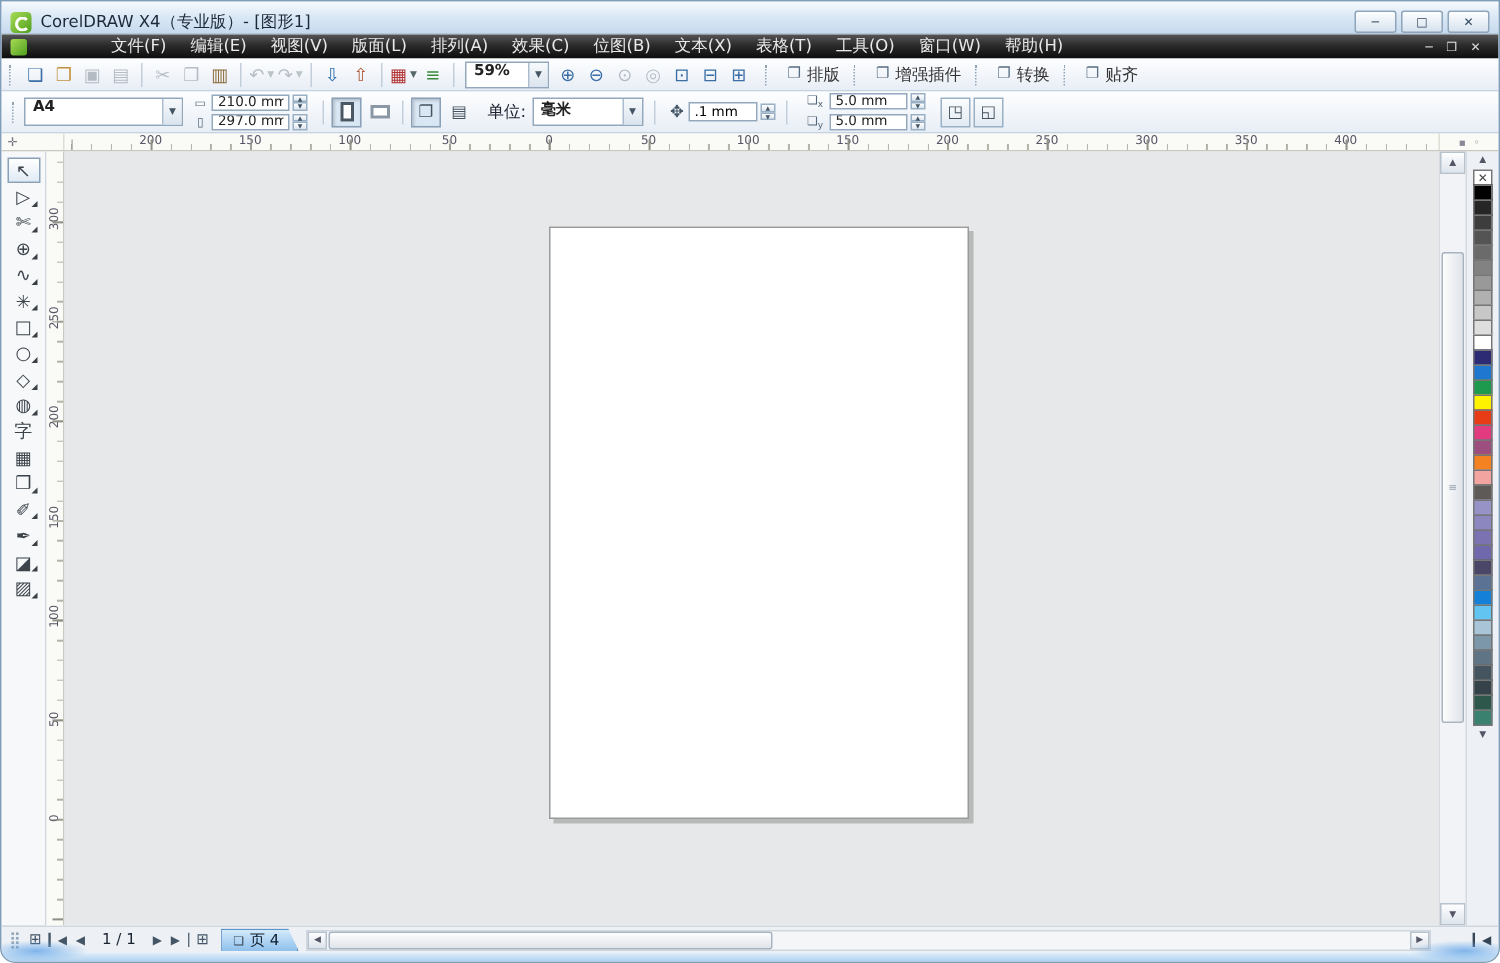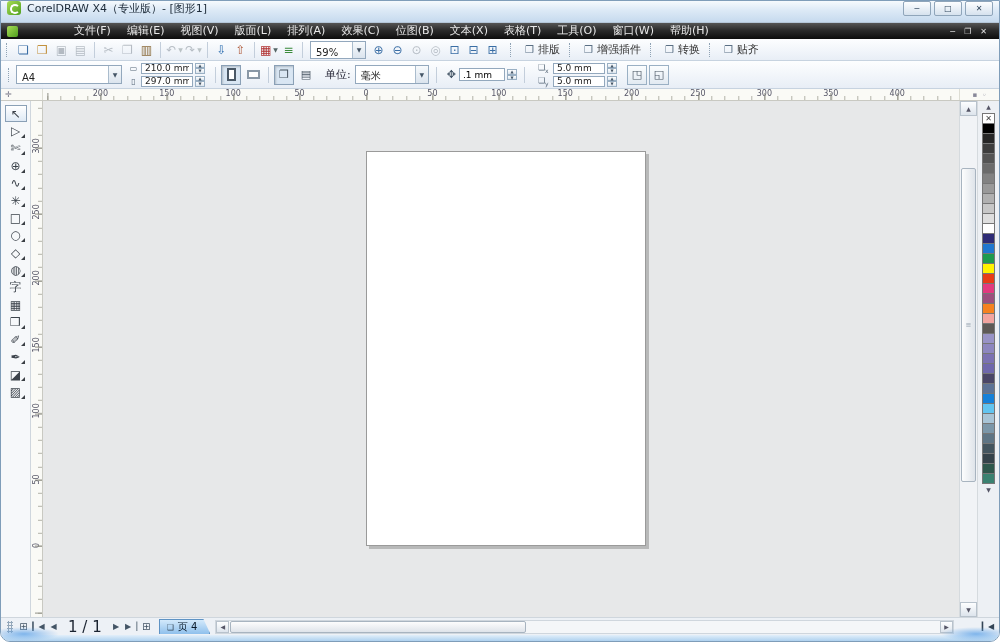--- a/index.html
+++ b/index.html
@@ -3,21 +3,21 @@
 <meta charset="utf-8">
 <style>
   * { box-sizing: border-box; margin: 0; padding: 0; }
   html,body { width:1000px; height:642px; font-family:"DejaVu Sans","Liberation Sans",sans-serif; background:#fff; }
   .window { position:relative; width:1000px; height:642px; border:1px solid #7f9db9;
             border-radius:0 0 10px 10px; overflow:hidden; background:#eef3f8;
             display:flex; flex-direction:column; }
 
   
   .titlebar { height:22px; flex:0 0 22px; background:linear-gradient(#f6fafd,#dcE9f6 45%,#c6daee);
-              display:flex; align-items:flex-start; padding:0 6px; gap:6px; border-bottom:1px solid #b4c6d8; }
+              display:flex; align-items:flex-end; padding:0 6px; gap:6px; border-bottom:1px solid #b4c6d8; }
   .app-icon { width:14px; height:14px; border-radius:3px; position:relative;
               background:linear-gradient(135deg,#a8dc55,#4f9f1f); flex:0 0 14px; }
   .app-icon::after { content:""; position:absolute; left:3px; top:3px; width:6px; height:6px;
               border:2px solid #fff; border-right-color:transparent; border-radius:50%; }
   .title-text { font-size:11px; color:#1c2a38; }
   .win-controls { margin-left:auto; display:flex; gap:3px; }
   .wbtn { width:28px; height:15px; border:1px solid #8fa5ba; border-radius:2px;
           background:linear-gradient(#fdfeff,#d6e2ee); font-size:8px; line-height:13px;
           text-align:center; color:#30465c; }
 
@@ -30,21 +30,21 @@
 
   
   .toolbar { height:22px; flex:0 0 22px; background:linear-gradient(#fdfeff,#e8eef6);
              border-bottom:1px solid #c7d3e0; display:flex; align-items:center; padding:0 3px; }
   .grip { width:4px; height:14px; border-left:1px dotted #8fa3b5; margin:0 4px 0 2px; }
   .tbtn { height:18px; min-width:19px; display:flex; align-items:center; justify-content:center;
           font-size:12px; color:#44515e; padding:0 1px; }
   .tbtn.dis { opacity:.35; }
   .tbtn .dd { font-size:6px; margin-left:2px; color:#566; }
   .tsep { width:1px; height:16px; background:#c3cedb; margin:0 4px; flex:0 0 1px; }
-  .combo { display:flex; align-items:flex-end; height:18px; background:#fff; border:1px solid #93a8bd; }
+  .combo { display:flex; align-items:flex-start; height:18px; background:#fff; border:1px solid #93a8bd;font-weight:bold; }
   .combo .val { font-size:10px; padding:0 5px; color:#222; }
   .combo .arrow { width:13px; height:100%; background:linear-gradient(#f7fafc,#dbe4ee);
                   border-left:1px solid #aabccd; font-size:6px; color:#456;
                   display:flex; align-items:center; justify-content:center; }
   .lbtn { display:flex; align-items:center; gap:4px; font-size:11px; color:#333; padding:0 7px; height:18px; white-space:nowrap; }
   .lbtn .licon { font-size:10px; color:#5a6f84; }
 
   
   .propbar { height:28px; flex:0 0 28px; background:linear-gradient(#fdfeff,#e8eef6);
              border-bottom:1px solid #c7d3e0; display:flex; align-items:center; padding:0 5px; }
@@ -118,21 +118,21 @@
   .swatch.none { background:#fff; display:flex; align-items:center; justify-content:center;
                  font-size:8px; color:#444; margin-top:0; }
 
   
   .nav-row { height:18px; flex:0 0 18px; background:#edf1f6; border-top:1px solid #cfd6dd;
              display:flex; align-items:center; }
   .nav-grip { width:6px; height:12px; margin:0 3px 0 6px;
               background:radial-gradient(#93a7ba 1px,transparent 1.2px); background-size:3px 3px; }
   .nav-btn { min-width:15px; text-align:center; font-size:8px; color:#456; }
   .nav-btn.add { font-size:10px; }
-  .nav-counter { font-size:15px; color:#1a2330; padding:0 7px; }
+  .nav-counter { font-size:10px; color:#1a2330; padding:0 7px; }
   .page-tab { height:15px; margin-left:5px; padding:0 12px 0 7px; display:flex; align-items:center;
               font-size:10px; color:#0a1a2a; background:linear-gradient(#d3e9fb,#8fc0ec);
               border:1px solid #5f93c4; border-bottom:none;
               clip-path:polygon(0 0, calc(100% - 7px) 0, 100% 100%, 0 100%); }
   .page-tab .ticon { font-size:8px; margin-right:4px; color:#345; }
   .h-scroll { flex:1; height:14px; margin:0 5px; background:#f4f6f8; border:1px solid #cfd6dd;
               display:flex; align-items:center; position:relative; }
   .h-arrow { width:13px; height:100%; border:1px solid #b8c2cc; background:linear-gradient(#fdfeff,#dde4ec);
              font-size:6px; color:#556; display:flex; align-items:center; justify-content:center; }
   .h-arrow.right { margin-left:auto; }

